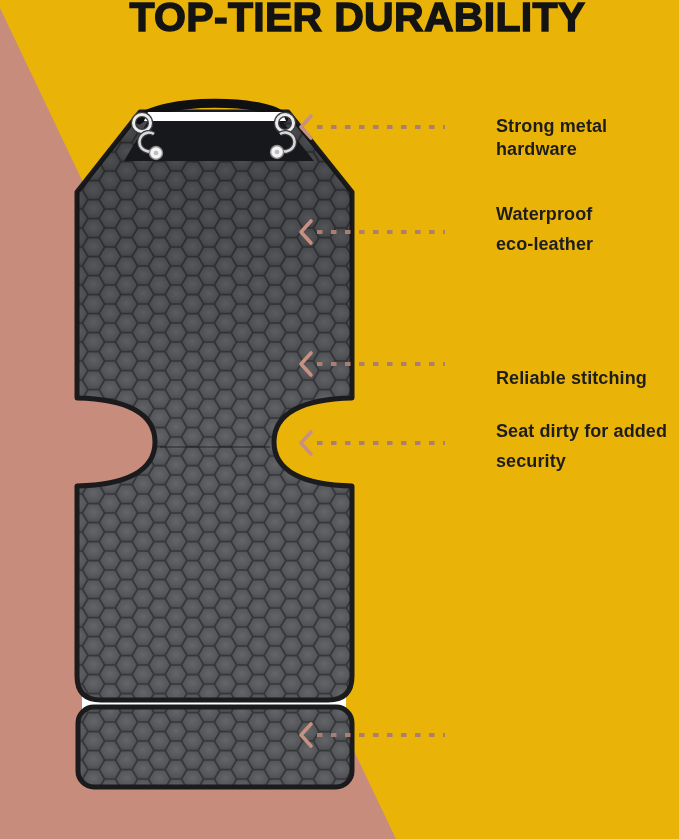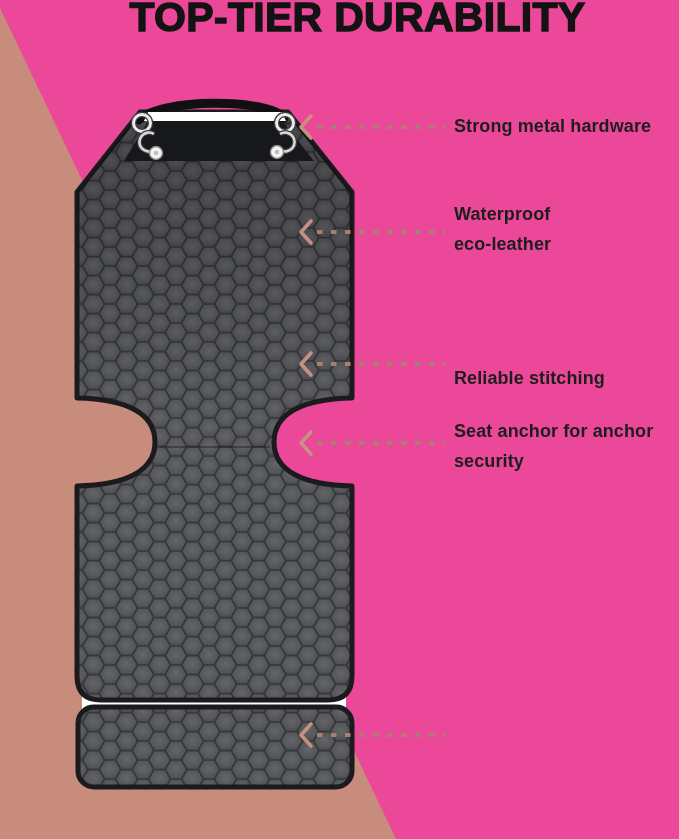--- a/index.html
+++ b/index.html
@@ -9,34 +9,34 @@
     --title-text:#131313;
     --label-text:#1d1d1d;
     --mat-outline:#1b1b1d;
     --panel-black:#17181b;
     --hardware-silver:#ececec;
   }
   *{margin:0;padding:0;box-sizing:border-box;}
   html,body{background:#ffffff;}
   body{font-family:"Liberation Sans","DejaVu Sans",sans-serif;}
   .stage{
-    position:relative;width:679px;height:839px;background:#ec4899;overflow:hidden;
+    position:relative;width:679px;height:839px;background:#eab308;overflow:hidden;
   }
   .title{
     position:absolute;top:-6px;left:0;width:679px;padding-left:36px;
     text-align:center;font-size:41px;font-weight:800;letter-spacing:.3px;
     color:var(--title-text);-webkit-text-stroke:1.4px var(--title-text);
     white-space:nowrap;
   }
   .art{position:absolute;left:0;top:0;width:679px;height:839px;}
   .callout-label{
     position:absolute;left:454px;color:var(--label-text);
     font-size:18px;font-weight:700;letter-spacing:.1px;
   }
-  .callout-label span{display:block;line-height:30px;}
+  .callout-label span{display:block;line-height:30px;margin-left:42px;}
   .callout-label.single span{line-height:23px;}
   .arrow{position:absolute;left:296px;width:152px;height:30px;overflow:visible;}
   .ar-head{stroke:var(--arrow-head);stroke-width:3.6;fill:none;
     stroke-linecap:round;stroke-linejoin:round;}
   .ar-dash{stroke:var(--arrow-dash);stroke-width:4;stroke-dasharray:5.5 8.5;}
 </style>
 </head>
 <body>
 
 <div class="stage">
@@ -134,17 +134,17 @@
     <span>Strong metal hardware</span>
   </div>
   <div class="callout-label" style="top:199px">
     <span>Waterproof</span>
     <span>eco-leather</span>
   </div>
   <div class="callout-label single" style="top:367px">
     <span>Reliable stitching</span>
   </div>
   <div class="callout-label" style="top:416px">
-    <span>Seat anchor for anchor</span>
+    <span>Seat dirty for added</span>
     <span>security</span>
   </div>
 
 </div>
 
 </body></html>

